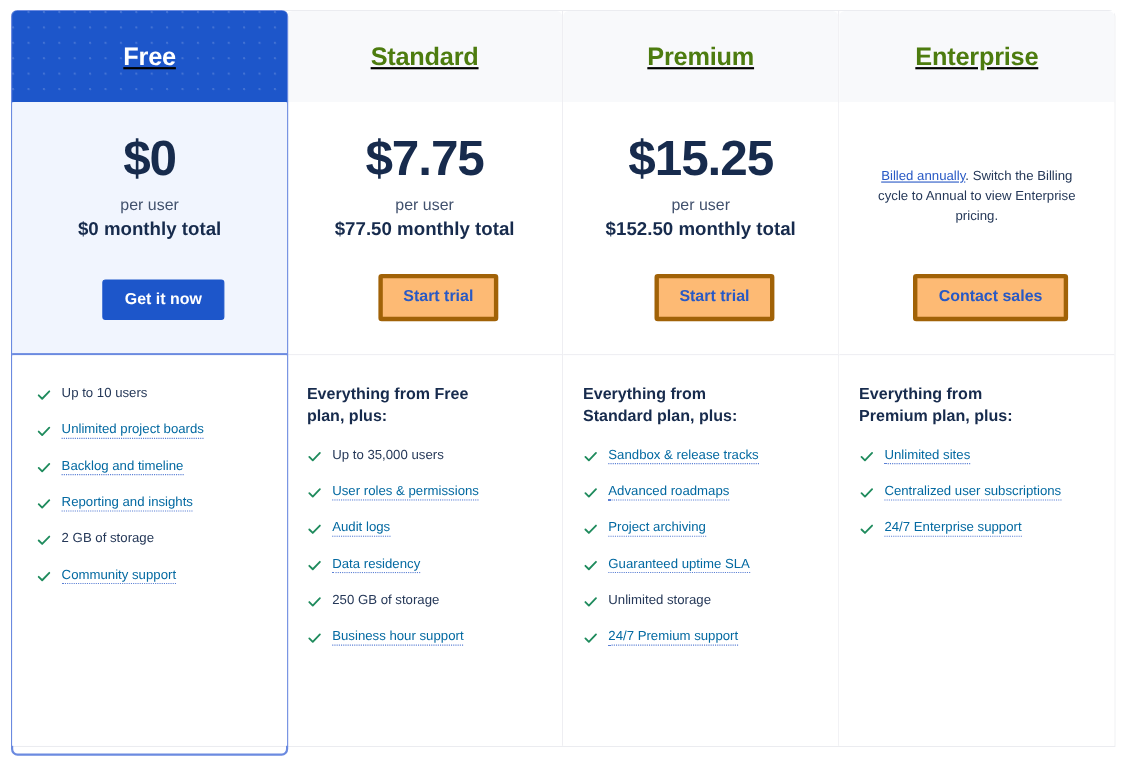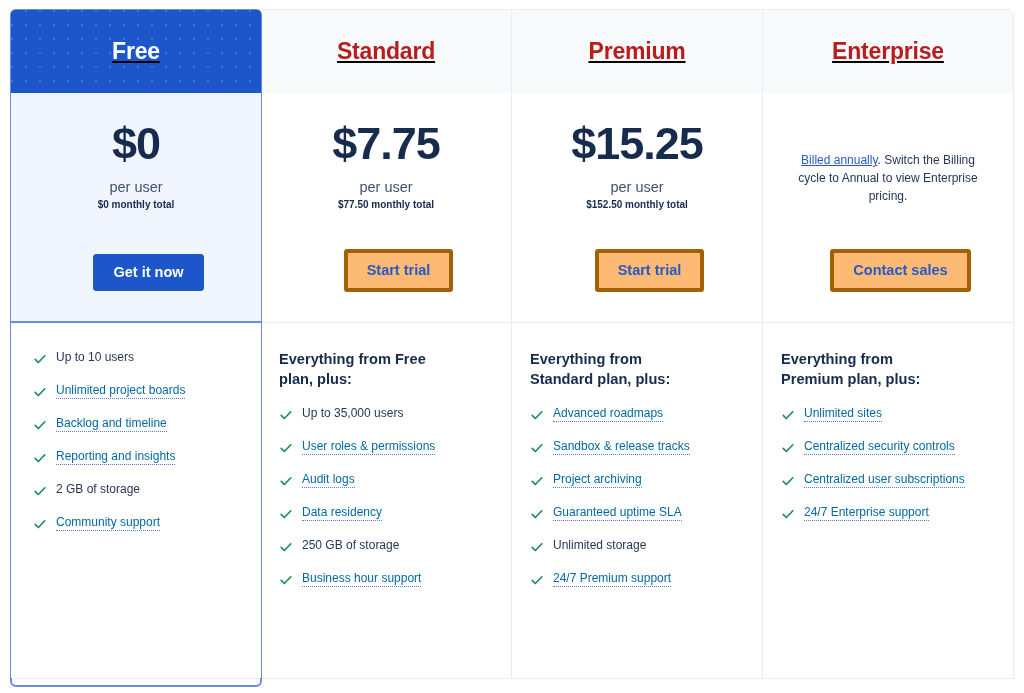--- a/index.html
+++ b/index.html
@@ -80,21 +80,21 @@
   .col.is-featured .col-head {
     background:
       radial-gradient(circle at 1px 1px, rgba(255,255,255,.17) 1px, transparent 1.3px) 0 0/14px 14px,
       #1d56ca;
     border-radius: 4px 4px 0 0;
   }
 
   .col-title {
     font-size: 23px;
     font-weight: bold;
-    color: #b91c1c;
+    color: #4d7c0f;
     letter-spacing: -0.2px;
   }
   .col.is-featured .col-title { color: #ffffff; }
 
   
   .col-price {
     height: 230px;
     padding: 22px 16px 0;
     display: flex;
     flex-direction: column;
@@ -118,21 +118,21 @@
     margin-top: 6px;
   }
 
   .price-unit {
     font-size: 14.5px;
     color: #42526e;
     margin-top: 12px;
   }
 
   .price-total {
-    font-size: 10px;
+    font-size: 17px;
     font-weight: bold;
     color: #172b4d;
     margin-top: 4px;
   }
 
   .price-note {
     font-size: 12px;
     color: #253858;
     line-height: 1.5;
     text-align: center;
@@ -362,29 +362,29 @@
           <div class="cta-wrap"><button class="btn btn-outline">Start trial</button></div>
         </div>
         <div class="col-features">
           <div class="feat-heading">Everything from Standard plan, plus:</div>
           <div class="feat">
             <span class="check">
               <svg viewBox="0 0 16 16" fill="none" xmlns="http://www.w3.org/2000/svg">
                 <path d="M2.5 8.4 L6.1 12 L13.5 4.3" stroke="currentColor" stroke-width="1.9" stroke-linecap="round" stroke-linejoin="round"></path>
               </svg>
             </span>
+            <span class="feat-text"><a class="feat-link" href="#">Sandbox &amp; release tracks</a></span>
+          </div>
+          <div class="feat">
+            <span class="check">
+              <svg viewBox="0 0 16 16" fill="none" xmlns="http://www.w3.org/2000/svg">
+                <path d="M2.5 8.4 L6.1 12 L13.5 4.3" stroke="currentColor" stroke-width="1.9" stroke-linecap="round" stroke-linejoin="round"></path>
+              </svg>
+            </span>
             <span class="feat-text"><a class="feat-link" href="#">Advanced roadmaps</a></span>
-          </div>
-          <div class="feat">
-            <span class="check">
-              <svg viewBox="0 0 16 16" fill="none" xmlns="http://www.w3.org/2000/svg">
-                <path d="M2.5 8.4 L6.1 12 L13.5 4.3" stroke="currentColor" stroke-width="1.9" stroke-linecap="round" stroke-linejoin="round"></path>
-              </svg>
-            </span>
-            <span class="feat-text"><a class="feat-link" href="#">Sandbox &amp; release tracks</a></span>
           </div>
           <div class="feat">
             <span class="check">
               <svg viewBox="0 0 16 16" fill="none" xmlns="http://www.w3.org/2000/svg">
                 <path d="M2.5 8.4 L6.1 12 L13.5 4.3" stroke="currentColor" stroke-width="1.9" stroke-linecap="round" stroke-linejoin="round"></path>
               </svg>
             </span>
             <span class="feat-text"><a class="feat-link" href="#">Project archiving</a></span>
           </div>
           <div class="feat">
@@ -430,28 +430,20 @@
               </svg>
             </span>
             <span class="feat-text"><a class="feat-link" href="#">Unlimited sites</a></span>
           </div>
           <div class="feat">
             <span class="check">
               <svg viewBox="0 0 16 16" fill="none" xmlns="http://www.w3.org/2000/svg">
                 <path d="M2.5 8.4 L6.1 12 L13.5 4.3" stroke="currentColor" stroke-width="1.9" stroke-linecap="round" stroke-linejoin="round"></path>
               </svg>
             </span>
-            <span class="feat-text"><a class="feat-link" href="#">Centralized security controls</a></span>
-          </div>
-          <div class="feat">
-            <span class="check">
-              <svg viewBox="0 0 16 16" fill="none" xmlns="http://www.w3.org/2000/svg">
-                <path d="M2.5 8.4 L6.1 12 L13.5 4.3" stroke="currentColor" stroke-width="1.9" stroke-linecap="round" stroke-linejoin="round"></path>
-              </svg>
-            </span>
             <span class="feat-text"><a class="feat-link" href="#">Centralized user subscriptions</a></span>
           </div>
           <div class="feat">
             <span class="check">
               <svg viewBox="0 0 16 16" fill="none" xmlns="http://www.w3.org/2000/svg">
                 <path d="M2.5 8.4 L6.1 12 L13.5 4.3" stroke="currentColor" stroke-width="1.9" stroke-linecap="round" stroke-linejoin="round"></path>
               </svg>
             </span>
             <span class="feat-text"><a class="feat-link" href="#">24/7 Enterprise support</a></span>
           </div>

